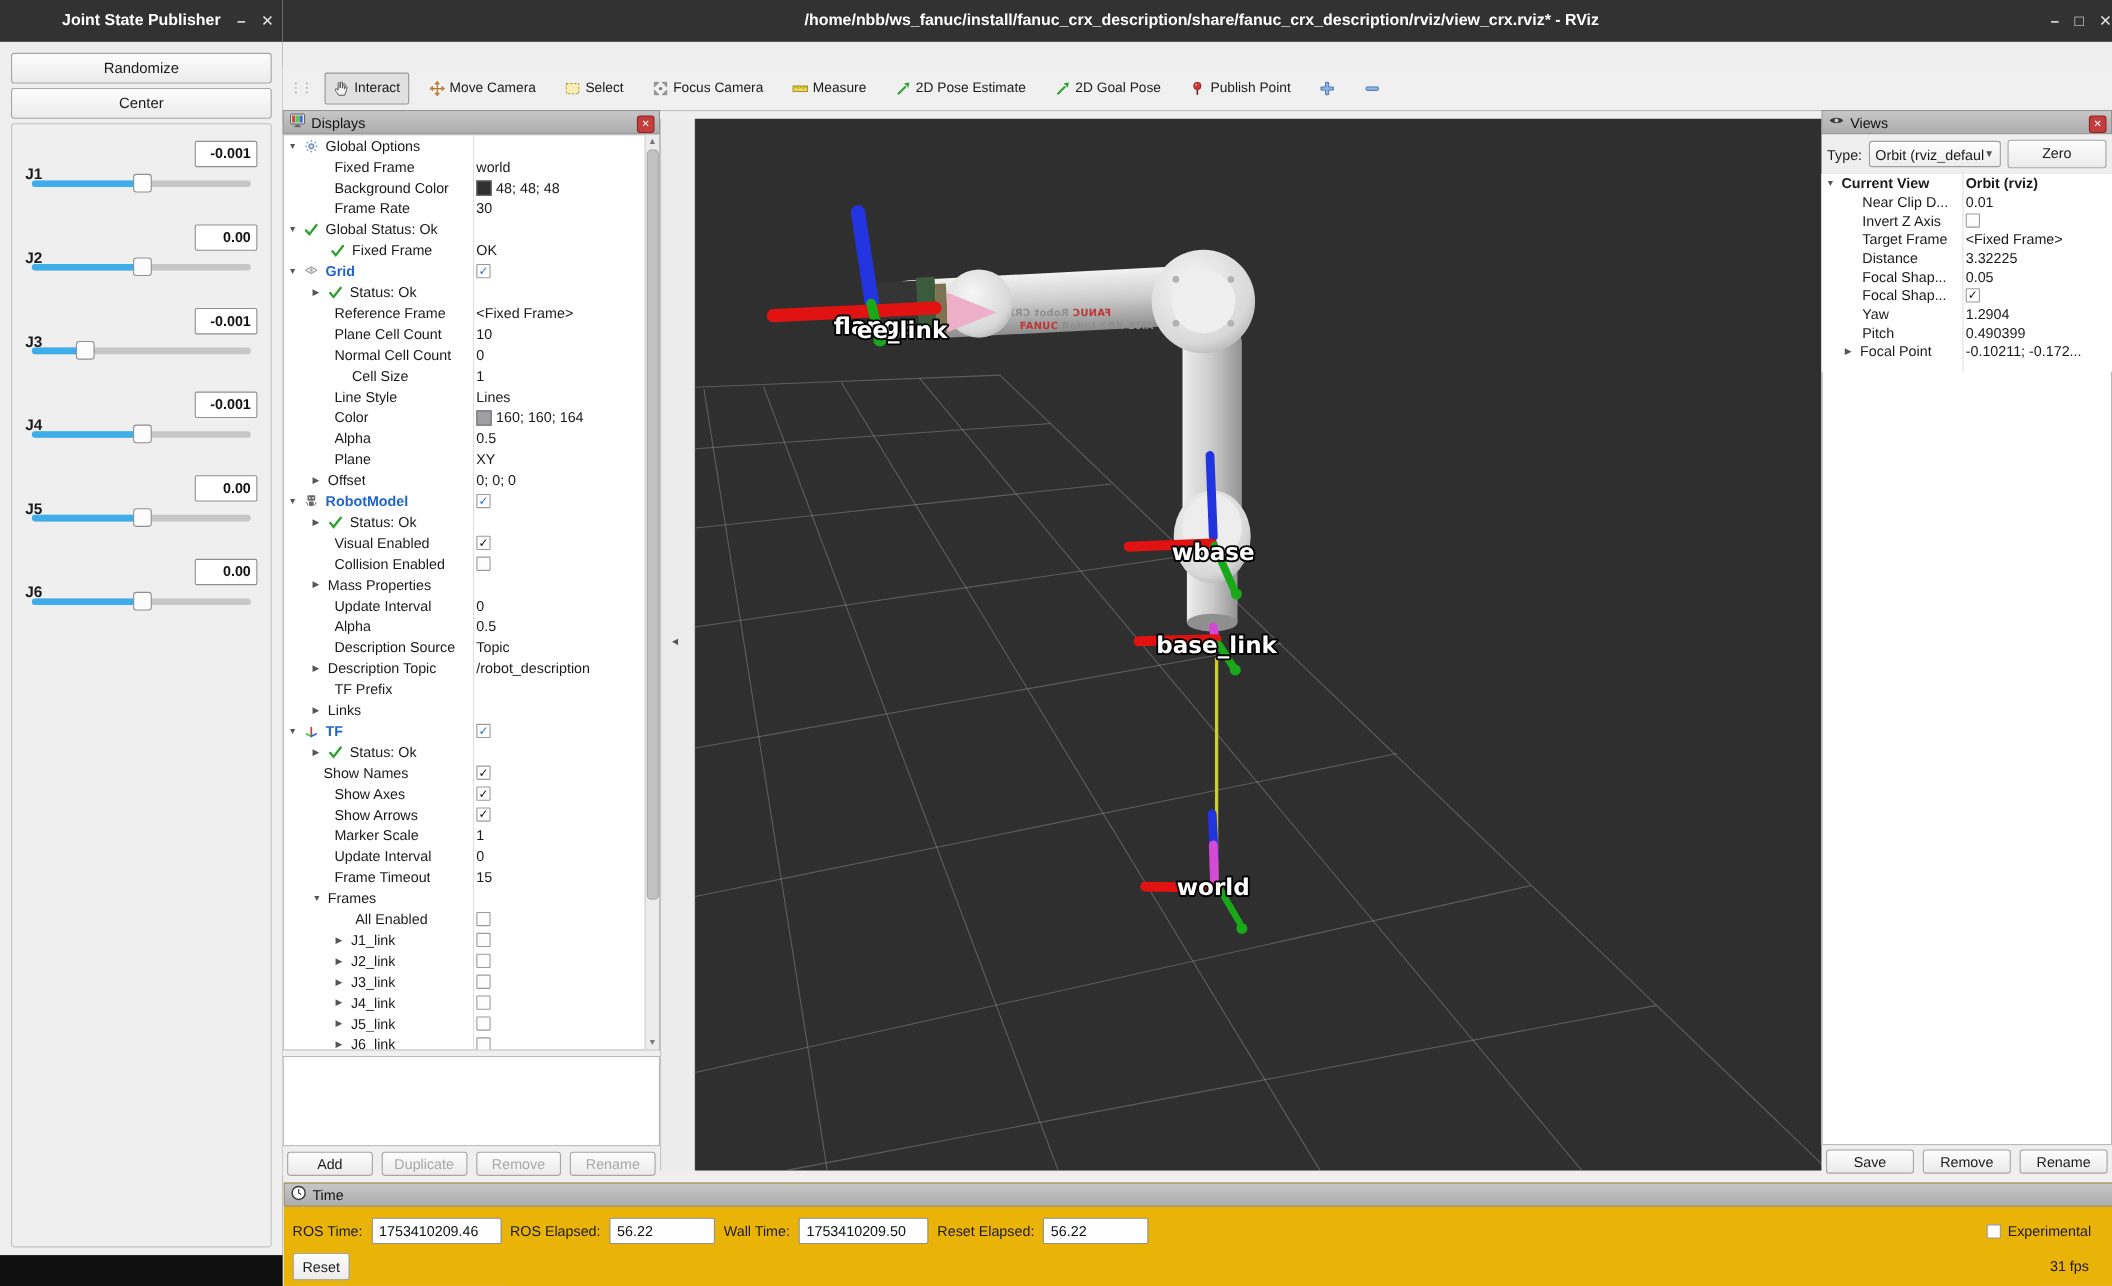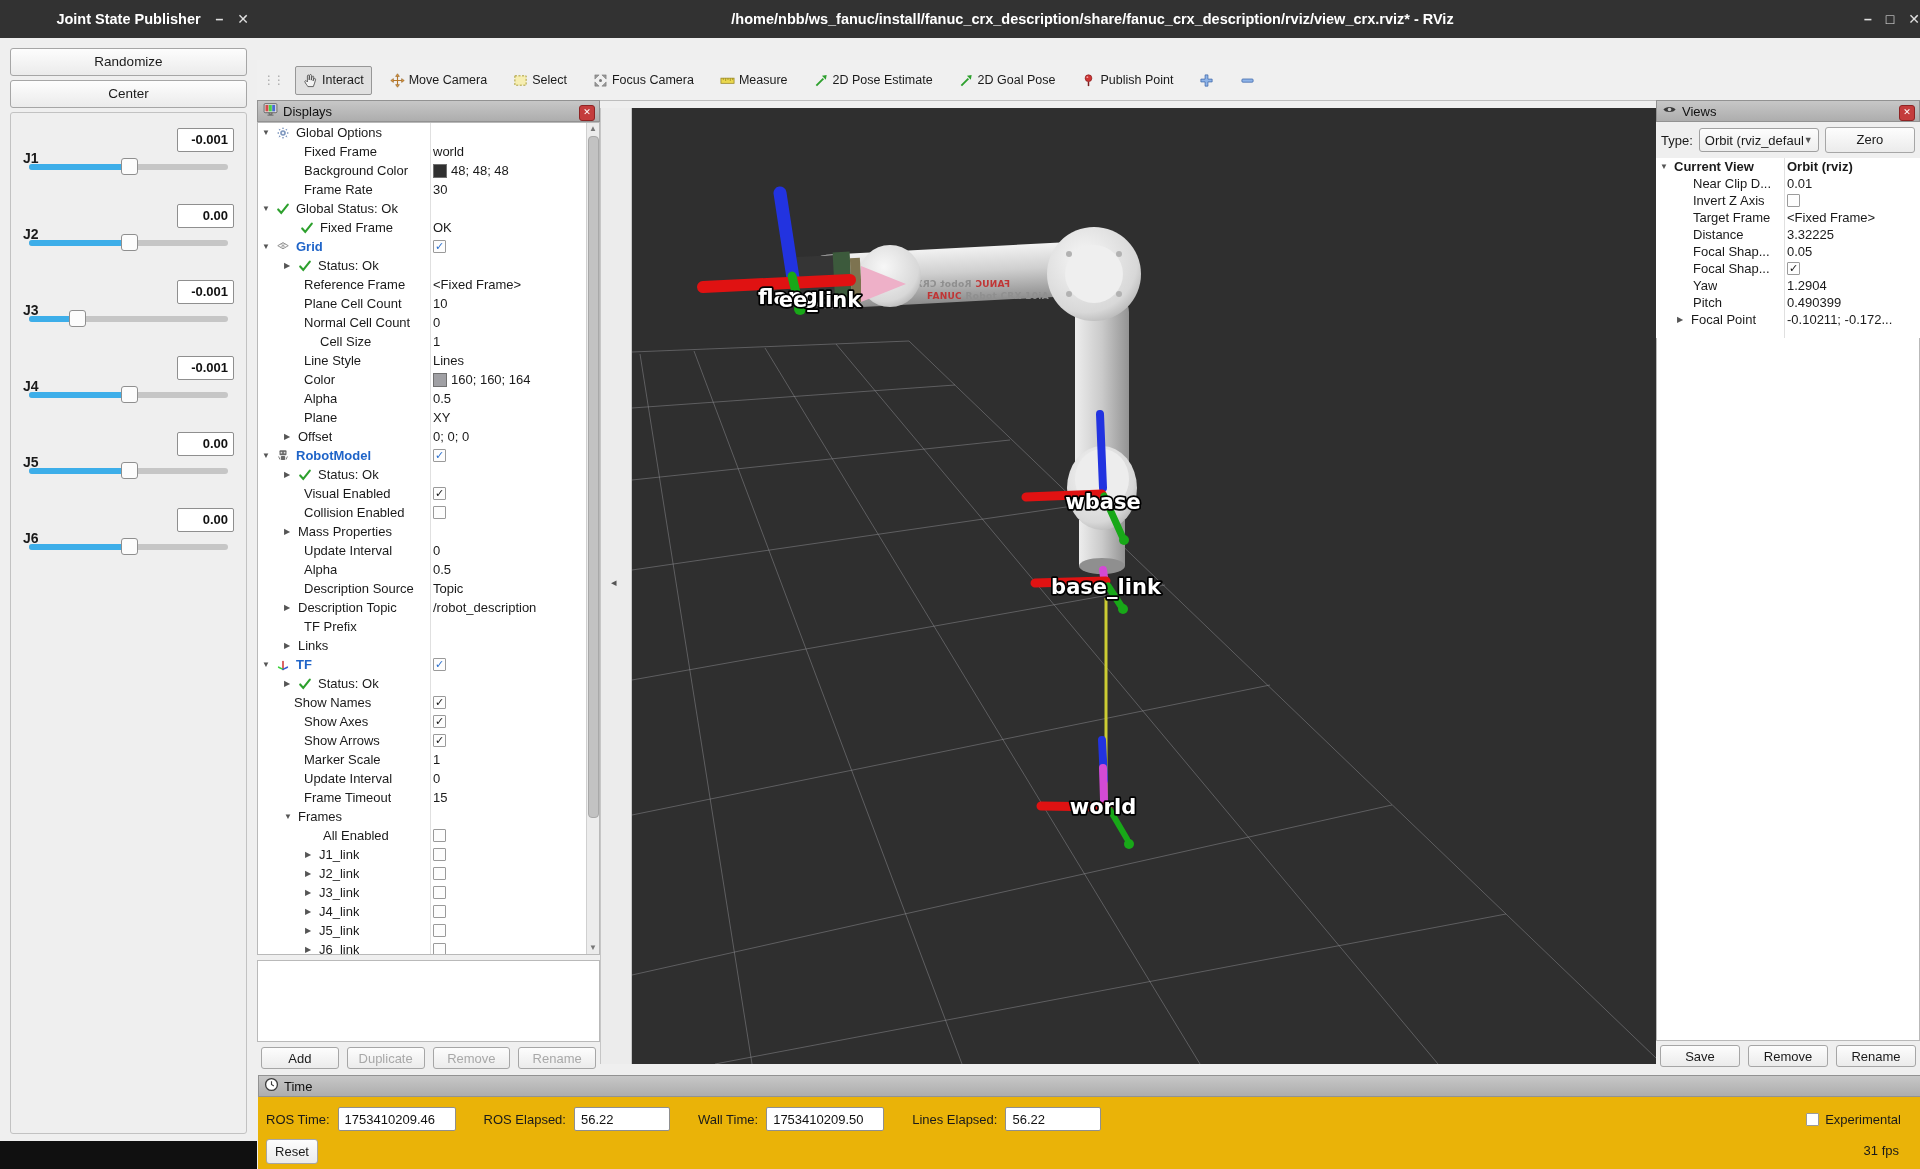--- a/index.html
+++ b/index.html
@@ -73,21 +73,21 @@
   .combo{flex:1;height:24px;box-sizing:border-box;background:linear-gradient(#fdfdfd,#ededed);border:1px solid #a0a0a0;border-radius:3px;display:flex;align-items:center;padding:0 5px;font-size:13px;color:#1a1a1a;}
   .combo .cval{flex:1;overflow:hidden;white-space:nowrap;}
   .combo .carr{font-size:9px;color:#555;}
   .zero-btn{width:62px;height:24px;line-height:22px;}
   #views-tree{top:58px;height:180px;border:none;background:#fff;}
   #views-tree .trow{height:17px;}
   #views-white{position:absolute;left:0;right:0;top:58px;bottom:28px;background:#fff;border:1px solid #b9b9b9;box-sizing:border-box;}
   
   #time-panel{position:absolute;left:1px;top:1075px;width:1663px;height:94px;background:#eab308;}
   .time-fields{position:absolute;left:8px;right:10px;top:30px;height:28px;display:flex;align-items:center;gap:8px;}
-  .tf-label{font-size:13px;color:#1a1a1a;margin-left:20px;}
+  .tf-label{font-size:13px;color:#1a1a1a;margin-left:0;}
   .tf-label:first-child{margin-left:0;}
   .tf-input{height:24px;box-sizing:border-box;background:#fff;border:1px solid #8f8f8f;border-radius:2px;font-size:13px;color:#111;display:flex;align-items:center;padding:0 6px;}
   .exp-wrap{margin-left:auto;display:flex;align-items:center;gap:6px;margin-right:10px;}
   .exp-wrap .cb{background:#fff;}
   .exp-label{font-size:13px;color:#1a1a1a;}
   #reset-btn{position:absolute;left:8px;top:64px;width:50px;height:23px;line-height:21px;}
   #fps{position:absolute;right:22px;top:68px;font-size:13px;color:#1a1a1a;}
   
   .tf-label-svg{font-family:"DejaVu Sans","Liberation Sans",sans-serif;font-weight:bold;font-size:21px;fill:#ffffff;stroke:#000;stroke-width:3.5px;paint-order:stroke;stroke-linejoin:round;}
   .brand{font-family:"DejaVu Sans",sans-serif;font-size:9px;font-weight:bold;letter-spacing:.3px;}
@@ -845,21 +845,21 @@
             </svg></span>
         <span>Time</span>
       </div>
       <div class="time-fields" id="time-fields">
           <span class="tf-label">ROS Time:</span>
           <span class="tf-input" style="width: 118px;">1753410209.46</span>
           <span class="tf-label">ROS Elapsed:</span>
           <span class="tf-input" style="width: 96px;">56.22</span>
           <span class="tf-label">Wall Time:</span>
           <span class="tf-input" style="width: 118px;">1753410209.50</span>
-          <span class="tf-label">Lines Elapsed:</span>
+          <span class="tf-label">Reset Elapsed:</span>
           <span class="tf-input" style="width: 96px;">56.22</span>
           <span class="exp-wrap">
             <span class="cb"></span>
             <span class="exp-label">Experimental</span>
           </span>
         </div>
       <div class="btn" id="reset-btn">Reset</div>
       <div id="fps">31 fps</div>
     </div>
   </div>

